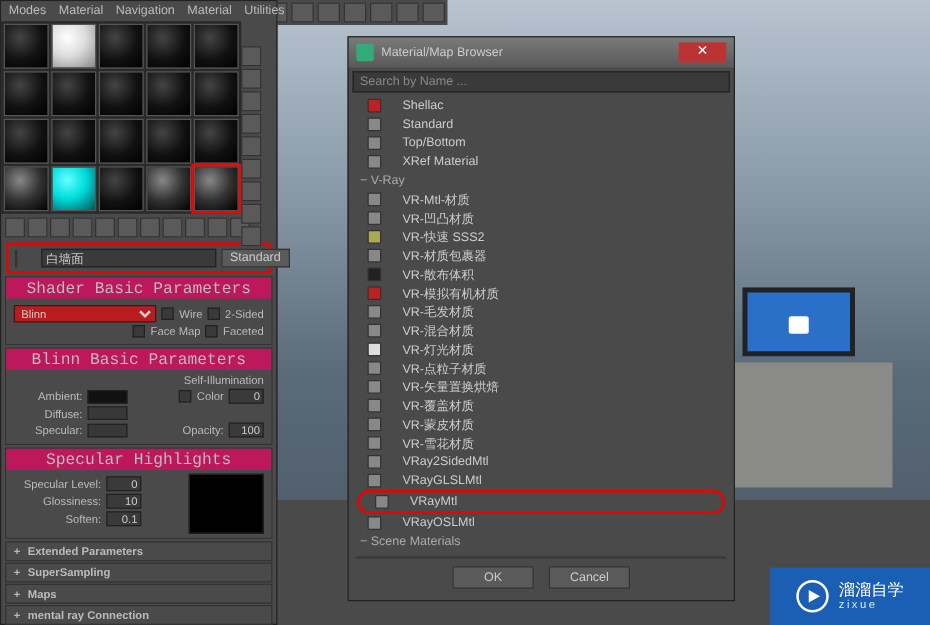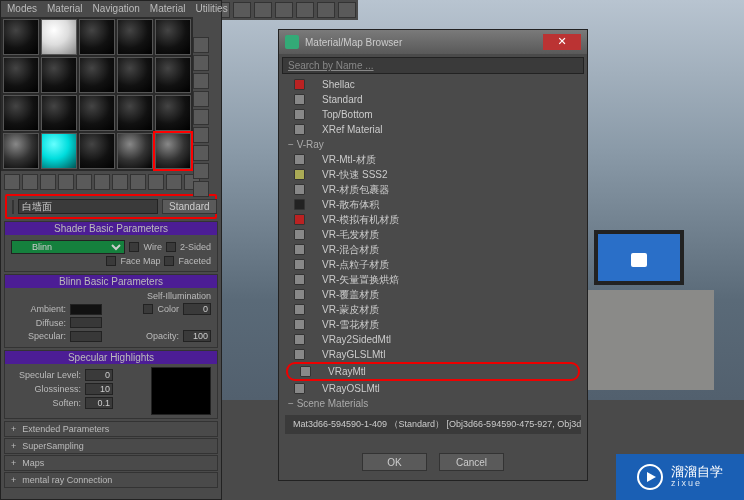--- a/index.html
+++ b/index.html
@@ -30,44 +30,44 @@
 .sample.active { outline: 2px solid #f00; outline-offset: 0; }
 .sample::before { content:""; position:absolute; inset: 3px; border-radius: 50%; }
 
 .side-tools { position: absolute; top: 36px; right: 2px; width: 26px; display: flex; flex-direction: column; gap: 2px; }
 .side-tools .ico { width: 16px; height: 16px; background: #5a5a5a; border: 1px solid #333; }
 
 .me-row-tools { display: flex; gap: 2px; padding: 3px; flex-wrap: wrap; }
 .me-row-tools .ico { width: 16px; height: 16px; background: #5a5a5a; border: 1px solid #333; }
 
 .name-row { display: flex; gap: 4px; padding: 3px 5px; align-items: center; border: 2px solid #e00; border-radius: 2px; margin: 1px 4px; }
-.name-input { flex: 1; height: 15px; background: #3a3a3a; border: 1px solid #222; color: #ccc; padding: 0 3px; font-size: 10px; }
+.name-input { flex: 1; height: 15px; background: #3a3a3a; border: 1px solid #222; color: #ccc; padding: 0 3px; font-size: 10px; margin-left: 15px; }
 .std-btn { height: 15px; padding: 0 6px; background: #5a5a5a; border: 1px solid #333; color: #ccc; font-size: 10px; }
 
 .rollout { margin: 2px 3px; border: 1px solid #333; }
-.rollout-head { background: #4c1d95; padding: 1px 0; text-align: center; font-size: 10px; }
+.rollout-head { background: #be185d; padding: 1px 0; text-align: center; font-size: 13px; font-family: Liberation Mono, monospace; }
 .rollout-body { padding: 3px 6px; background: #4a4a4a; font-size: 9px; }
 .param-row { display: flex; align-items: center; gap: 4px; margin: 2px 0; }
 .param-row label { flex: 0 0 55px; text-align: right; }
-.dropdown { flex: 1; height: 14px; background: #15803d; border: 1px solid #222; color: #ccc; font-size: 9px; padding: 0 16px; }
+.dropdown { flex: 1; height: 14px; background: #b91c1c; border: 1px solid #222; color: #ccc; font-size: 9px; padding: 0 1px; }
 .swatch { width: 32px; height: 11px; background: #383838; border: 1px solid #222; }
 .swatch.dark { background: #111; }
 .spinner { width: 28px; height: 12px; background: #3a3a3a; border: 1px solid #222; color: #ccc; font-size: 9px; text-align: right; padding-right: 2px; }
 .chk { width: 10px; height: 10px; border: 1px solid #222; background: #3a3a3a; }
 .spec-preview { width: 60px; height: 48px; background: #000; border: 1px solid #222; }
 
-.roll-collapsed { display: flex; align-items: center; gap: 6px; background: #4a4a4a; padding: 2px 6px; border: 1px solid #333; margin: 1px 3px; font-size: 9px; }
+.roll-collapsed { display: flex; align-items: center; gap: 6px; background: #4a4a4a; padding: 2px 6px; border: 1px solid #333; margin: 1px 3px; font-size: 9px; font-weight: bold; }
 .roll-collapsed::before { content: "+"; }
 
 
 .browser { position: absolute; top: 29px; left: 278px; width: 310px; height: 452px; background: #4a4a4a; border: 1px solid #222; color: #ccc; font-size: 10px; }
 .br-title { height: 24px; background: linear-gradient(#7a7a7a,#595959); display: flex; align-items: center; padding: 0 6px; }
 .br-title .ico { width: 14px; height: 14px; background: #3a7; border-radius: 2px; margin-right: 6px; }
 .br-close { margin-left: auto; width: 38px; height: 16px; background: #b33; color: #fff; text-align: center; font-size: 11px; line-height: 14px; }
-.br-search { background: #3a3a3a; border: 1px solid #222; margin: 3px; padding: 2px 5px; font-size: 10px; color: #888; text-decoration: underline; }
+.br-search { background: #3a3a3a; border: 1px solid #222; margin: 3px; padding: 2px 5px; font-size: 10px; color: #888; }
 .br-list { height: 370px; overflow: hidden; margin: 0 3px; }
 .br-item { display: flex; align-items: center; gap: 17px; padding: 1px 12px; height: 15px; }
 .br-item .sw { width: 11px; height: 11px; background: #888; border: 1px solid #333; border-radius: 1px; }
 .br-item .sw.red { background: #b22; }
 .br-item .sw.ylw { background: #aa5; }
 .br-item .sw.wht { background: #ddd; }
 .br-item .sw.blk { background: #222; }
 .br-group { padding: 2px 6px; color: #aaa; font-size: 10px; }
 .br-group::before { content: "− "; }
 .br-highlight { border: 2px solid #e00; border-radius: 9px; margin: 0 4px; }
@@ -267,20 +267,24 @@
     <div class="br-item">
         <span class="sw"></span>
         <span>XRef Material</span>
       </div>
     <div class="br-group">V-Ray</div>
     <div class="br-item">
         <span class="sw"></span>
         <span>VR-Mtl-材质</span>
       </div>
     <div class="br-item">
+        <span class="sw"></span>
+        <span>VR-凹凸材质</span>
+      </div>
+    <div class="br-item">
         <span class="sw ylw"></span>
         <span>VR-快速 SSS2</span>
       </div>
     <div class="br-item">
         <span class="sw"></span>
         <span>VR-材质包裹器</span>
       </div>
     <div class="br-item">
         <span class="sw blk"></span>
         <span>VR-散布体积</span>
@@ -289,20 +293,24 @@
         <span class="sw red"></span>
         <span>VR-模拟有机材质</span>
       </div>
     <div class="br-item">
         <span class="sw"></span>
         <span>VR-毛发材质</span>
       </div>
     <div class="br-item">
         <span class="sw"></span>
         <span>VR-混合材质</span>
+      </div>
+    <div class="br-item">
+        <span class="sw wht"></span>
+        <span>VR-灯光材质</span>
       </div>
     <div class="br-item">
         <span class="sw"></span>
         <span>VR-点粒子材质</span>
       </div>
     <div class="br-item">
         <span class="sw"></span>
         <span>VR-矢量置换烘焙</span>
       </div>
     <div class="br-item">

